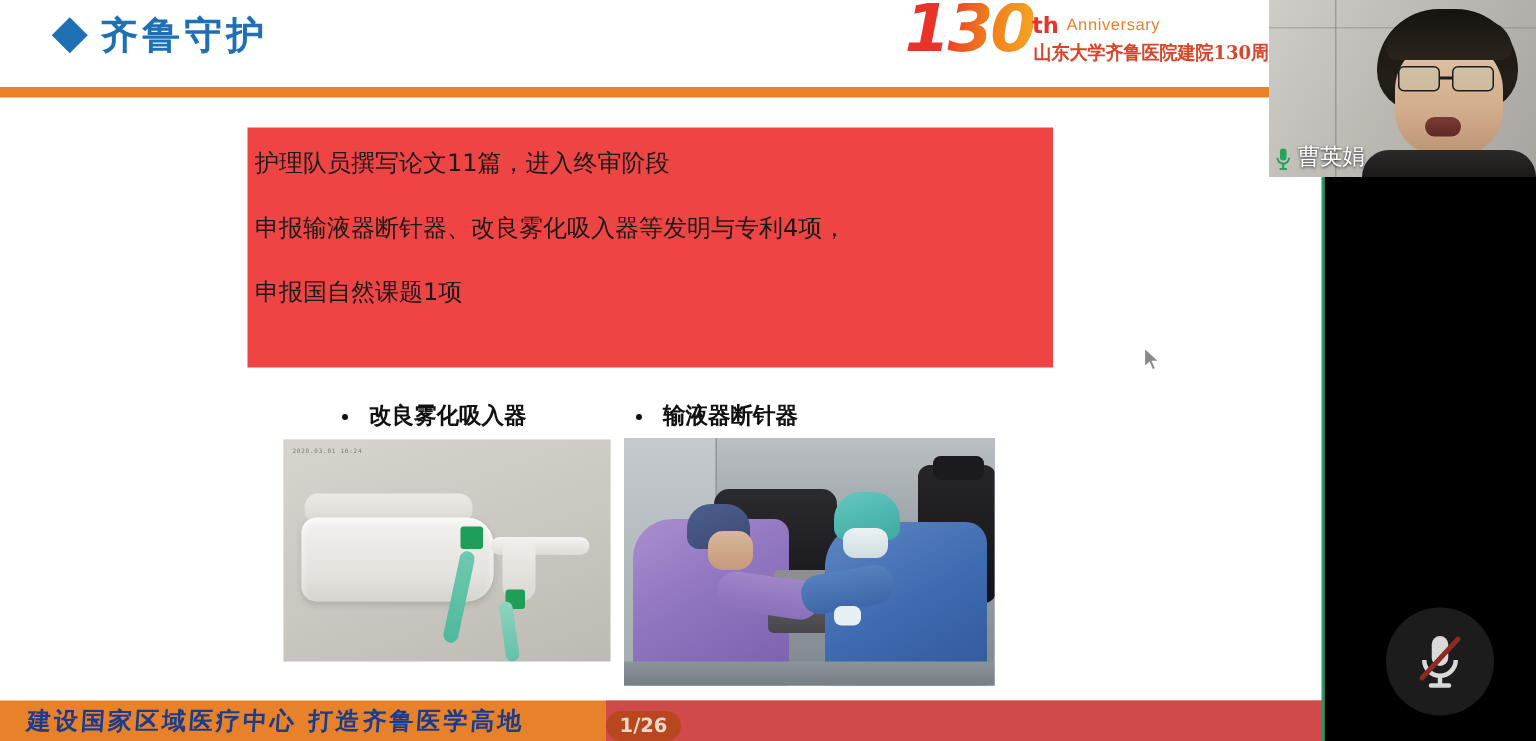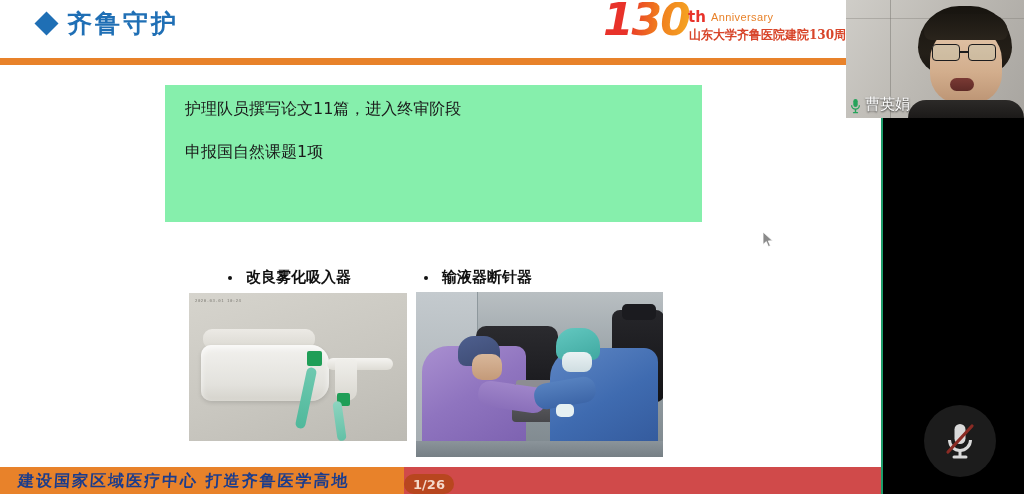--- a/index.html
+++ b/index.html
@@ -71,23 +71,23 @@
     position: absolute; left: 86px; top: 25px;
     font-size: 12px; color: #D8452A; font-weight: bold;
     font-family: "DejaVu Serif", serif;
     letter-spacing: 0px; white-space: nowrap;
     transform: scaleY(1.05);
   }
 
   
   .text-panel {
     position: absolute; left: 165px; top: 85px;
-    width: 537px; height: 137px;
-    background: #86efac;
-    padding: 16px 0 0 20px;
+    width: 537px; height: 160px;
+    background: #ef4444;
+    padding: 16px 0 0 5px;
   }
   .text-line {
     font-size: 16px; color: #1a1a1a; line-height: 1;
     margin-bottom: 27px; white-space: nowrap;
     font-family: "DejaVu Sans", sans-serif;
   }
 
   
   .captions { position: absolute; left: 0; top: 268px; width: 883px; height: 26px; }
   .caption {
@@ -352,20 +352,21 @@
         <span class="anniv-130">130</span>
         <span class="anniv-th">th</span>
         <span class="anniv-word">Anniversary</span>
         <span class="anniv-cn">山东大学齐鲁医院建院130周年</span>
       </div>
     </div>
     <div class="header-rule"></div>
 
     <div class="text-panel">
       <div class="text-line">护理队员撰写论文11篇，进入终审阶段</div>
+      <div class="text-line">申报输液器断针器、改良雾化吸入器等发明与专利4项，</div>
       <div class="text-line">申报国自然课题1项</div>
     </div>
 
     <div class="captions">
       <div class="caption c1">
         <span class="cap-dot"></span>
         <span>改良雾化吸入器</span>
       </div>
       <div class="caption c2">
         <span class="cap-dot"></span>

